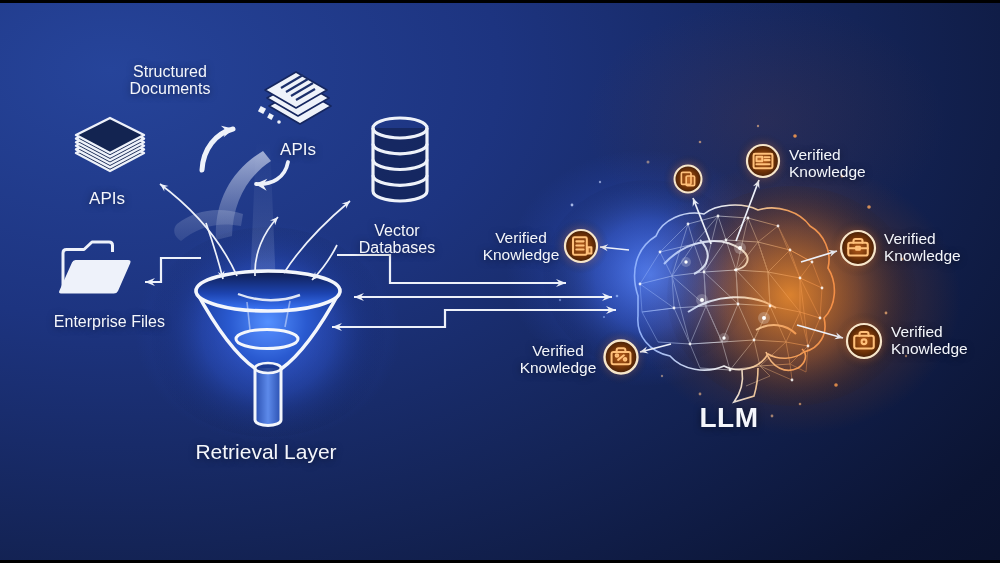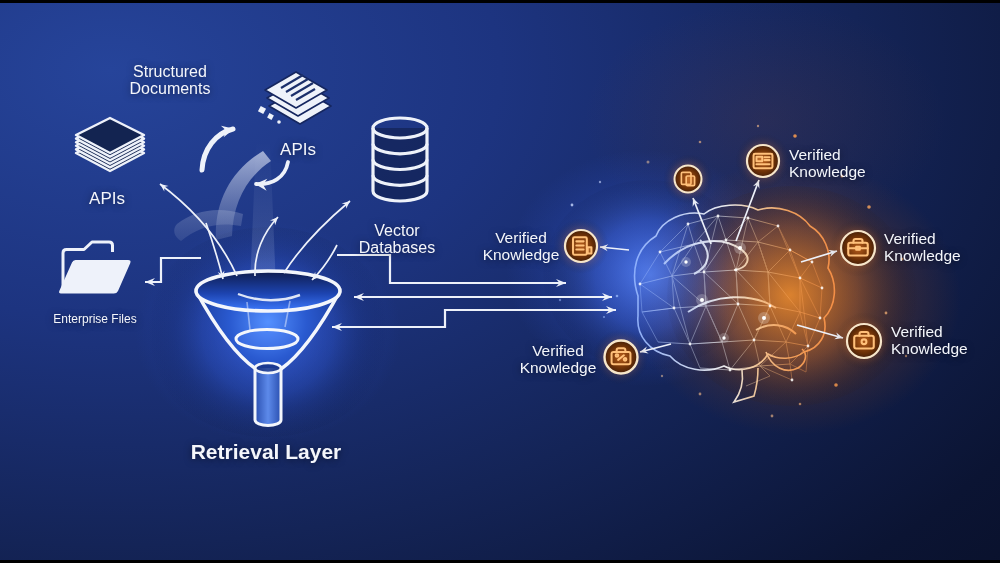--- a/index.html
+++ b/index.html
@@ -354,22 +354,23 @@
     <circle cx="540" cy="260" r="1.1" fill="#9fc0ff" opacity="0.5"></circle>
   </g>
 </svg>
 
 <div class="lbl ctr" style="left:100px;top:63px;width:140px;font-size:16px;font-weight:500;">Structured
 Documents</div>
 <div class="lbl ctr" style="left:72px;top:190px;width:70px;font-size:17px;font-weight:500;">APIs</div>
 <div class="lbl ctr" style="left:263px;top:141px;width:70px;font-size:17px;font-weight:500;">APIs</div>
 <div class="lbl ctr" style="left:346px;top:222px;width:102px;font-size:16px;font-weight:500;">Vector
 Databases</div>
-<div class="lbl ctr" style="left:25px;top:313px;width:140px;font-size:12px;font-weight:500;">Enterprise Files</div>
-<div class="lbl ctr" style="left:166px;top:441px;width:200px;font-size:21px;font-weight:700;">Retrieval Layer</div>
+<div class="lbl ctr" style="left:25px;top:313px;width:140px;font-size:16px;font-weight:500;text-align:right;">Enterprise Files</div>
+<div class="lbl ctr" style="left:166px;top:441px;width:200px;font-size:21px;font-weight:400;">Retrieval Layer</div>
+<div class="lbl ctr" style="left:659px;top:403px;width:140px;font-size:28px;font-weight:600;letter-spacing:0.5px;">LLM</div>
 
 <div class="lbl lft" style="left:789px;top:147px;width:110px;font-size:15.5px;font-weight:500;">Verified
 Knowledge</div>
 <div class="lbl lft" style="left:884px;top:231px;width:110px;font-size:15.5px;font-weight:500;">Verified
 Knowledge</div>
 <div class="lbl lft" style="left:891px;top:324px;width:110px;font-size:15.5px;font-weight:500;">Verified
 Knowledge</div>
 <div class="lbl ctr" style="left:471px;top:230px;width:100px;font-size:15.5px;font-weight:500;">Verified
 Knowledge</div>
 <div class="lbl ctr" style="left:508px;top:343px;width:100px;font-size:15.5px;font-weight:500;">Verified

